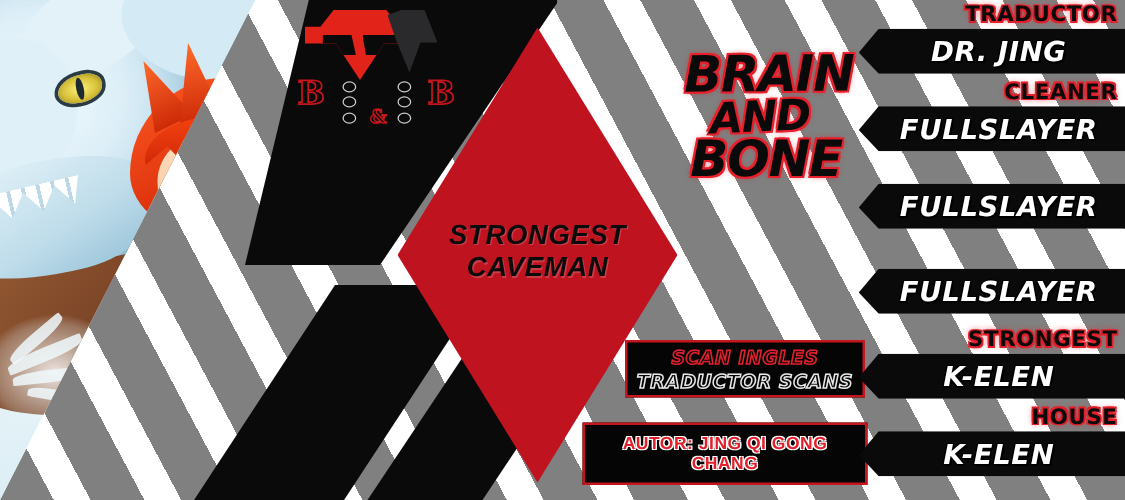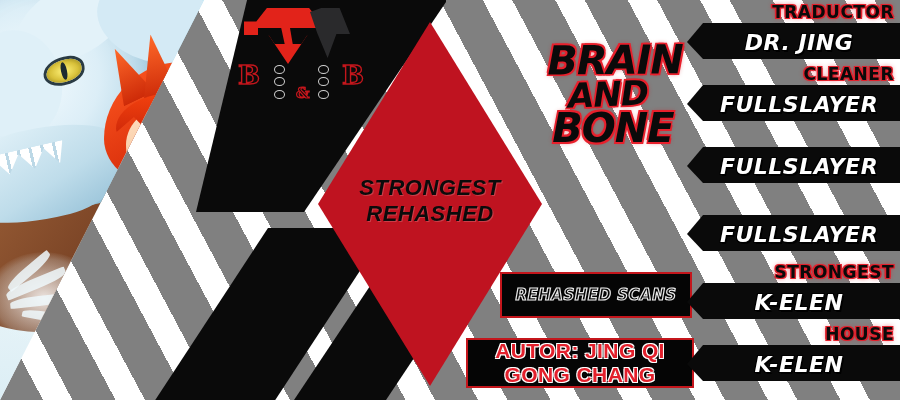--- a/index.html
+++ b/index.html
@@ -432,21 +432,21 @@
     left: 466px; top: 338px;
     width: 228px; height: 50px;
     background: #050505;
     border: 2px solid #c4161c;
     display: flex; align-items: center; justify-content: center;
     padding: 0 8px;
   }
   .author-text {
     font-family: "Liberation Sans", sans-serif;
     font-weight: 700;
-    font-size: 21px;
+    font-size: 14px;
     line-height: 1.12;
     text-align: center;
     color: #e2202c;
     text-shadow:
       -1px -1px 0 #ffffff, 1px -1px 0 #ffffff,
       -1px 1px 0 #ffffff, 1px 1px 0 #ffffff;
     letter-spacing: 0.4px;
   }
 
   
@@ -599,31 +599,32 @@
         <span class="logo-dot"></span>
         <span class="logo-dot"></span>
         <span class="logo-dot"></span>
       </div>
     </div>
   </div>
 
   <div class="diamond"></div>
   <div class="diamond-text">
     <div>STRONGEST</div>
-    <div>REHASHED</div>
+    <div>CAVEMAN</div>
   </div>
 
   <div class="main-title">
     <span class="mt-1">BRAIN</span>
     <span class="mt-2">AND</span>
     <span class="mt-3">BONE</span>
   </div>
 
   <div class="scan-box">
-    <div class="scan-line-2">REHASHED SCANS</div>
+    <div class="scan-line-1">SCAN INGLES</div>
+    <div class="scan-line-2">TRADUCTOR SCANS</div>
   </div>
 
   <div class="author-box">
     <div class="author-text">AUTOR: JING QI GONG CHANG</div>
   </div>
 
   <div class="credits">
 
     <div class="credit c0">
       <div class="credit-role">TRADUCTOR</div>

